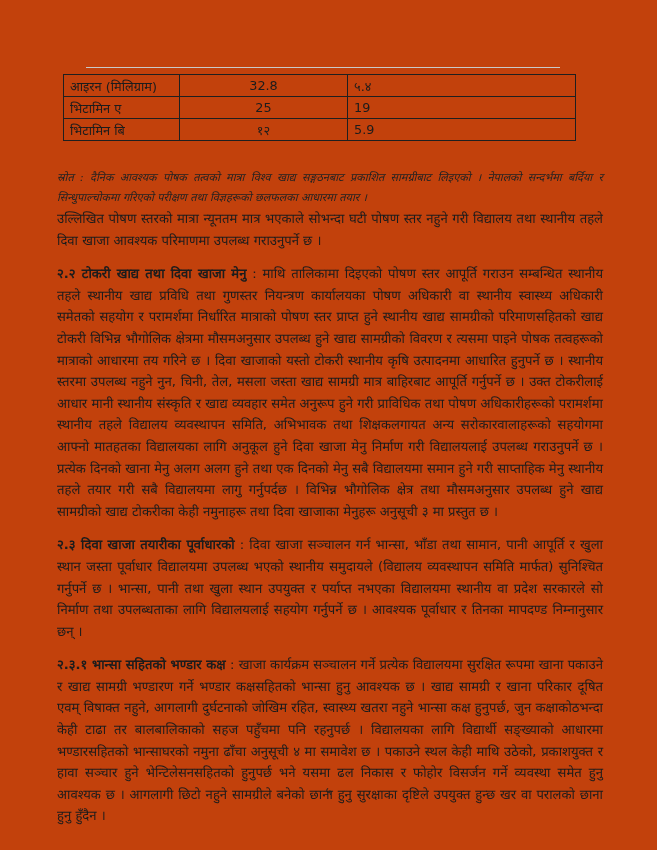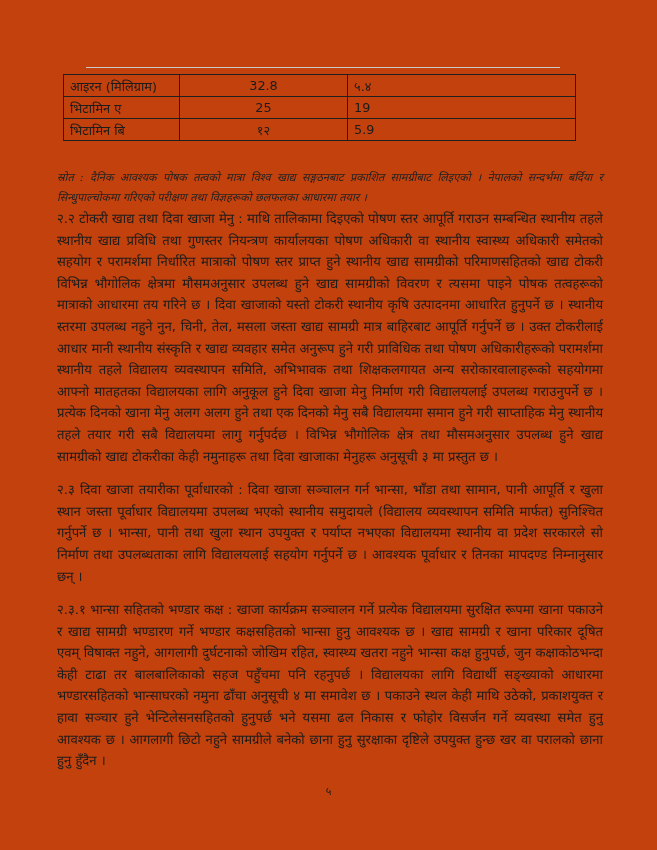--- a/index.html
+++ b/index.html
@@ -48,21 +48,21 @@
   }
   .body-text {
     position: absolute;
     top: 208px; left: 57px;
     width: 546px;
     font-size: 13.1px;
     line-height: 21.6px;
     text-align: justify;
   }
   .body-text p { margin: 0 0 12px 0; }
-  .sec-head { font-weight: normal; }
+  .sec-head { font-weight: bold; }
   .page-num {
     position: absolute;
     top: 783px; left: 0;
     width: 100%;
     text-align: center;
     font-size: 11px;
     color: #222222;
   }
 </style>
 </head>
@@ -90,20 +90,21 @@
           <td class="c-mid">१२</td>
           <td class="c-right">5.9</td>
         </tr>
       </tbody>
     </table>
   </div>
 
   <div class="source-note">स्रोत : दैनिक आवश्यक पोषक तत्वको मात्रा विश्व खाद्य सङ्गठनबाट प्रकाशित सामग्रीबाट लिइएको । नेपालको सन्दर्भमा बर्दिया र सिन्धुपाल्चोकमा गरिएको परीक्षण तथा विज्ञहरूको छलफलका आधारमा तयार ।</div>
 
   <div class="body-text">
+    <p><span>उल्लिखित पोषण स्तरको मात्रा न्यूनतम मात्र भएकाले सोभन्दा घटी पोषण स्तर नहुने गरी विद्यालय तथा स्थानीय तहले दिवा खाजा आवश्यक परिमाणमा उपलब्ध गराउनुपर्ने छ ।</span></p>
 
     <p><b class="sec-head">२.२ टोकरी खाद्य तथा दिवा खाजा मेनु</b><span> : माथि तालिकामा दिइएको पोषण स्तर आपूर्ति गराउन सम्बन्धित स्थानीय तहले स्थानीय खाद्य प्रविधि तथा गुणस्तर नियन्त्रण कार्यालयका पोषण अधिकारी वा स्थानीय स्वास्थ्य अधिकारी समेतको सहयोग र परामर्शमा निर्धारित मात्राको पोषण स्तर प्राप्त हुने स्थानीय खाद्य सामग्रीको परिमाणसहितको खाद्य टोकरी विभिन्न भौगोलिक क्षेत्रमा मौसमअनुसार उपलब्ध हुने खाद्य सामग्रीको विवरण र त्यसमा पाइने पोषक तत्वहरूको मात्राको आधारमा तय गरिने छ । दिवा खाजाको यस्तो टोकरी स्थानीय कृषि उत्पादनमा आधारित हुनुपर्ने छ । स्थानीय स्तरमा उपलब्ध नहुने नुन, चिनी, तेल, मसला जस्ता खाद्य सामग्री मात्र बाहिरबाट आपूर्ति गर्नुपर्ने छ । उक्त टोकरीलाई आधार मानी स्थानीय संस्कृति र खाद्य व्यवहार समेत अनुरूप हुने गरी प्राविधिक तथा पोषण अधिकारीहरूको परामर्शमा स्थानीय तहले विद्यालय व्यवस्थापन समिति, अभिभावक तथा शिक्षकलगायत अन्य सरोकारवालाहरूको सहयोगमा आफ्नो मातहतका विद्यालयका लागि अनुकूल हुने दिवा खाजा मेनु निर्माण गरी विद्यालयलाई उपलब्ध गराउनुपर्ने छ । प्रत्येक दिनको खाना मेनु अलग अलग हुने तथा एक दिनको मेनु सबै विद्यालयमा समान हुने गरी साप्ताहिक मेनु स्थानीय तहले तयार गरी सबै विद्यालयमा लागु गर्नुपर्दछ । विभिन्न भौगोलिक क्षेत्र तथा मौसमअनुसार उपलब्ध हुने खाद्य सामग्रीको खाद्य टोकरीका केही नमुनाहरू तथा दिवा खाजाका मेनुहरू अनुसूची ३ मा प्रस्तुत छ ।</span></p>
 
     <p><b class="sec-head">२.३ दिवा खाजा तयारीका पूर्वाधारको</b><span> : दिवा खाजा सञ्चालन गर्न भान्सा, भाँडा तथा सामान, पानी आपूर्ति र खुला स्थान जस्ता पूर्वाधार विद्यालयमा उपलब्ध भएको स्थानीय समुदायले (विद्यालय व्यवस्थापन समिति मार्फत) सुनिश्चित गर्नुपर्ने छ । भान्सा, पानी तथा खुला स्थान उपयुक्त र पर्याप्त नभएका विद्यालयमा स्थानीय वा प्रदेश सरकारले सो निर्माण तथा उपलब्धताका लागि विद्यालयलाई सहयोग गर्नुपर्ने छ । आवश्यक पूर्वाधार र तिनका मापदण्ड निम्नानुसार छन् ।</span></p>
 
     <p><b class="sec-head">२.३.१ भान्सा सहितको भण्डार कक्ष</b><span> : खाजा कार्यक्रम सञ्चालन गर्ने प्रत्येक विद्यालयमा सुरक्षित रूपमा खाना पकाउने र खाद्य सामग्री भण्डारण गर्ने भण्डार कक्षसहितको भान्सा हुनु आवश्यक छ । खाद्य सामग्री र खाना परिकार दूषित एवम् विषाक्त नहुने, आगलागी दुर्घटनाको जोखिम रहित, स्वास्थ्य खतरा नहुने भान्सा कक्ष हुनुपर्छ, जुन कक्षाकोठभन्दा केही टाढा तर बालबालिकाको सहज पहुँचमा पनि रहनुपर्छ । विद्यालयका लागि विद्यार्थी सङ्ख्याको आधारमा भण्डारसहितको भान्साघरको नमुना ढाँचा अनुसूची ४ मा समावेश छ । पकाउने स्थल केही माथि उठेको, प्रकाशयुक्त र हावा सञ्चार हुने भेन्टिलेसनसहितको हुनुपर्छ भने यसमा ढल निकास र फोहोर विसर्जन गर्ने व्यवस्था समेत हुनु आवश्यक छ । आगलागी छिटो नहुने सामग्रीले बनेको छाना हुनु सुरक्षाका दृष्टिले उपयुक्त हुन्छ खर वा परालको छाना हुनु हुँदैन ।</span></p>
   </div>
 
   <div class="page-num">५</div>
 

